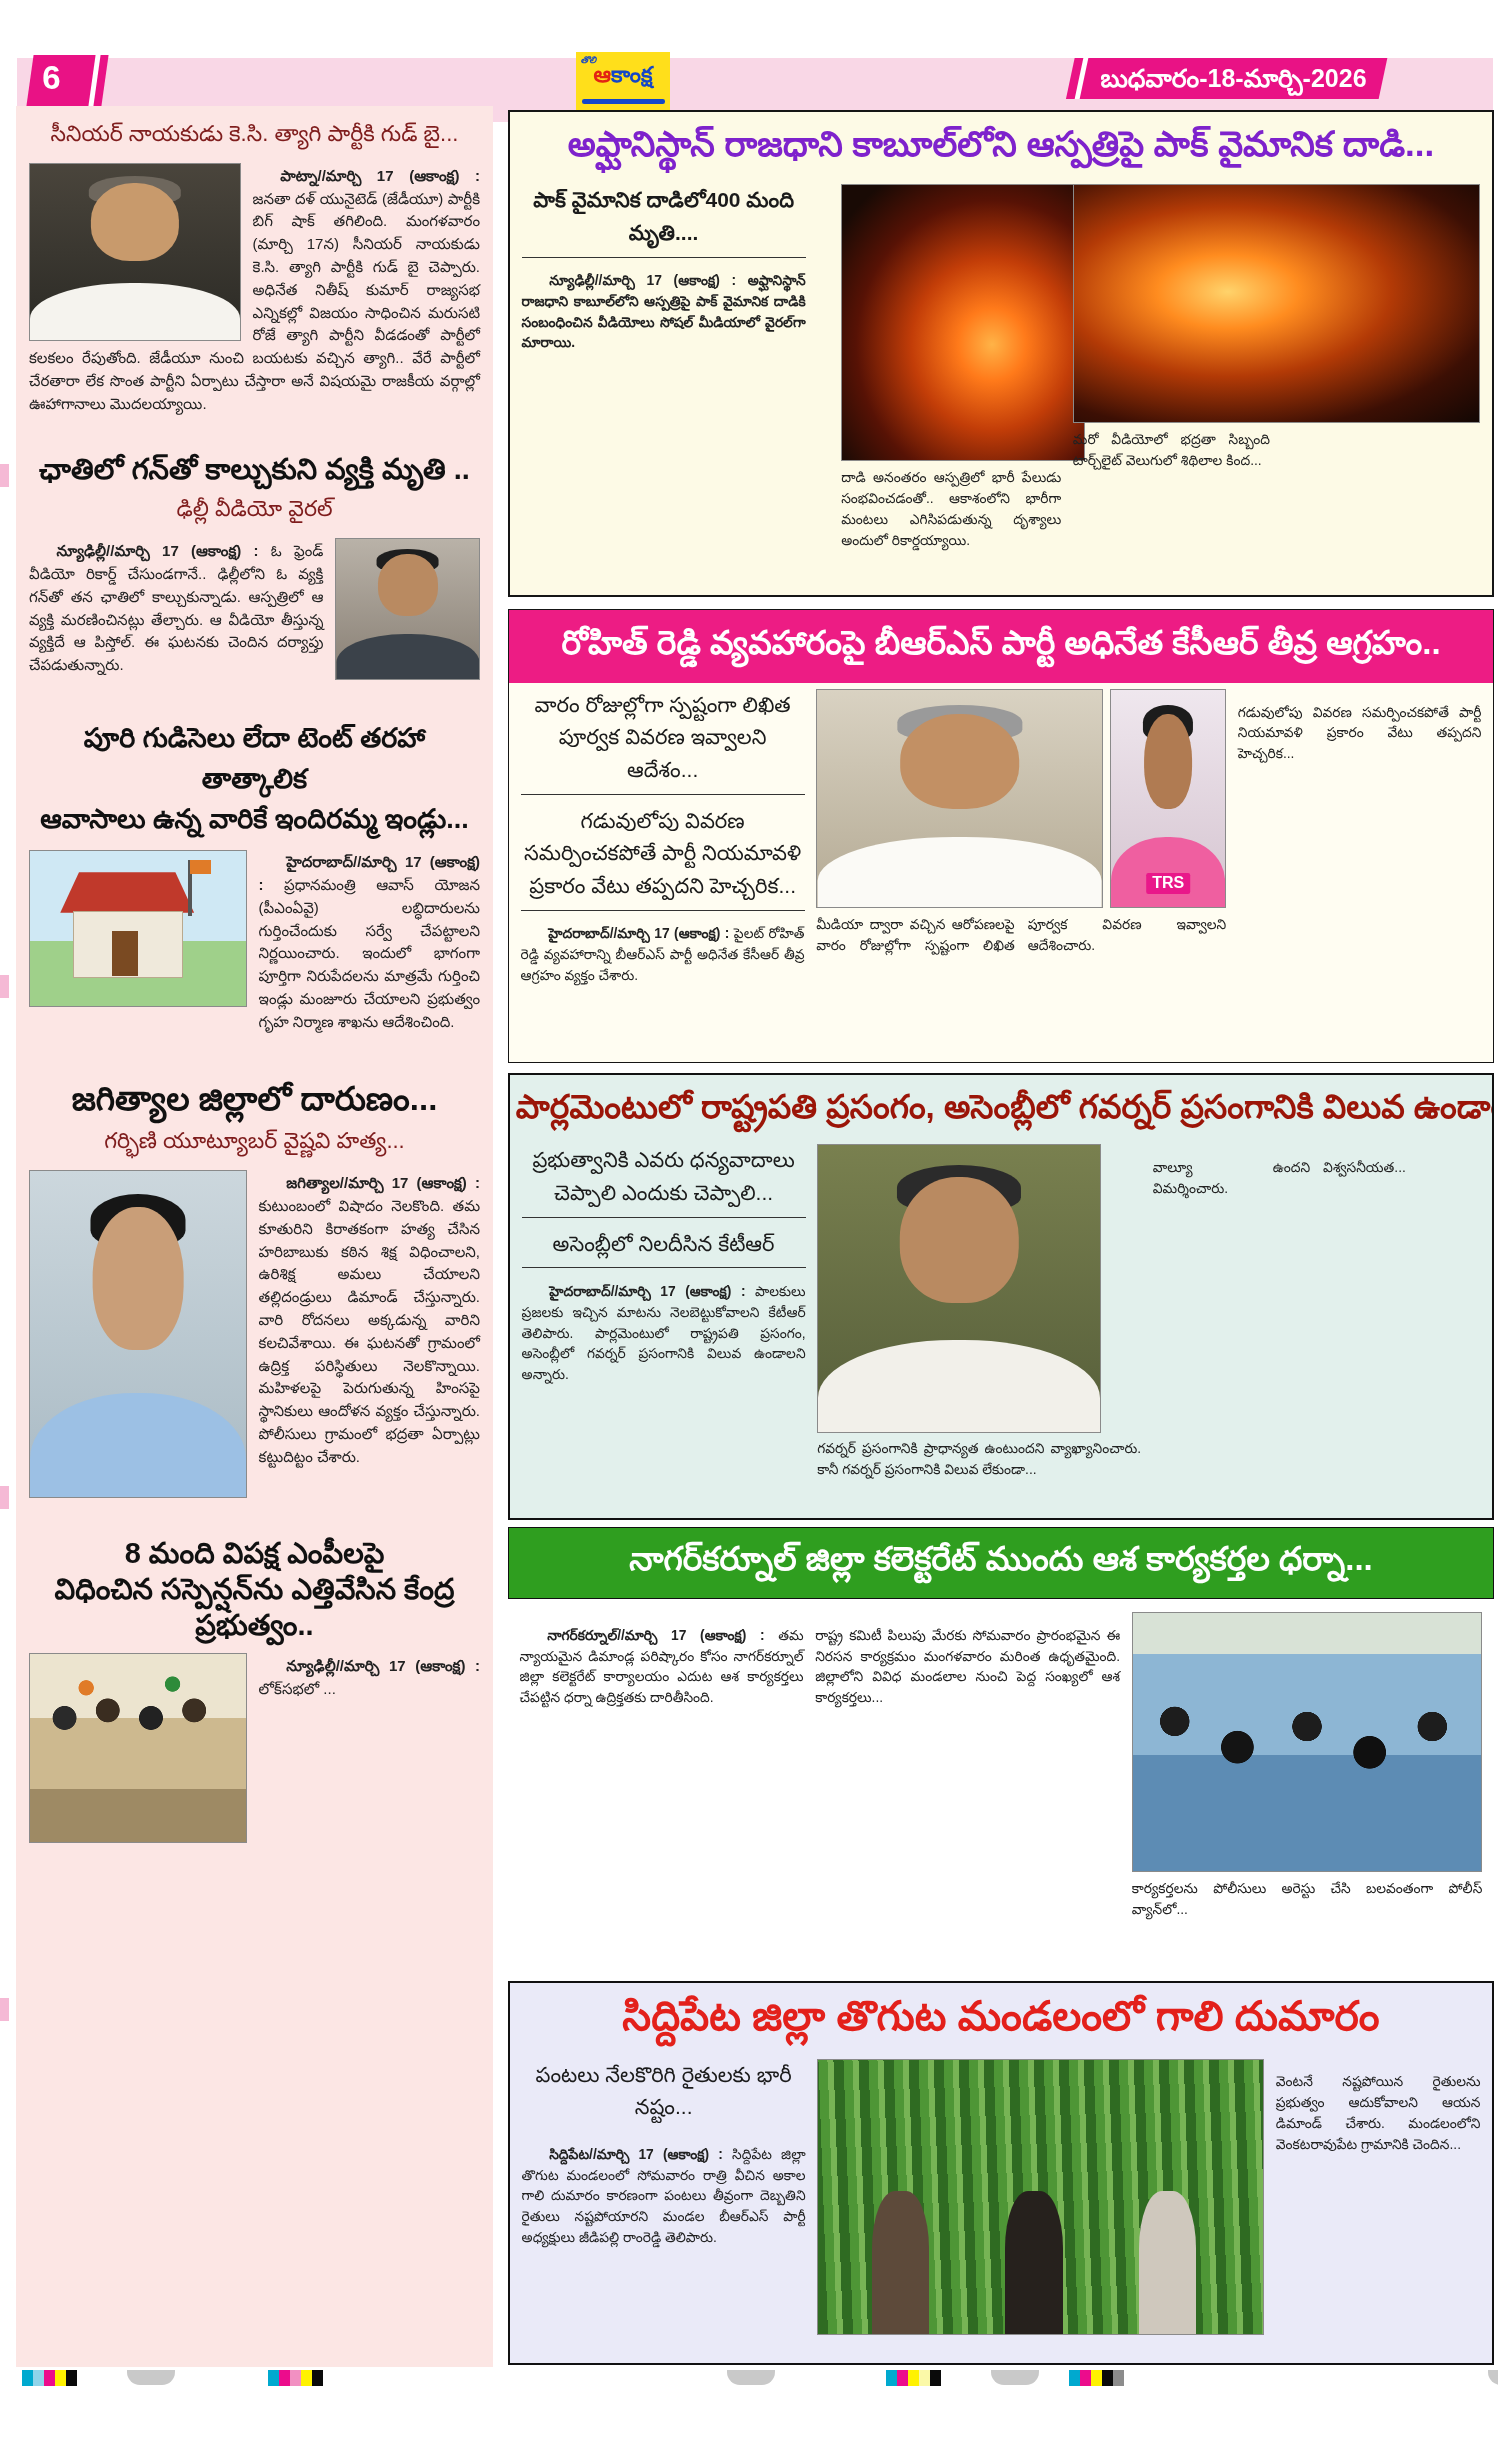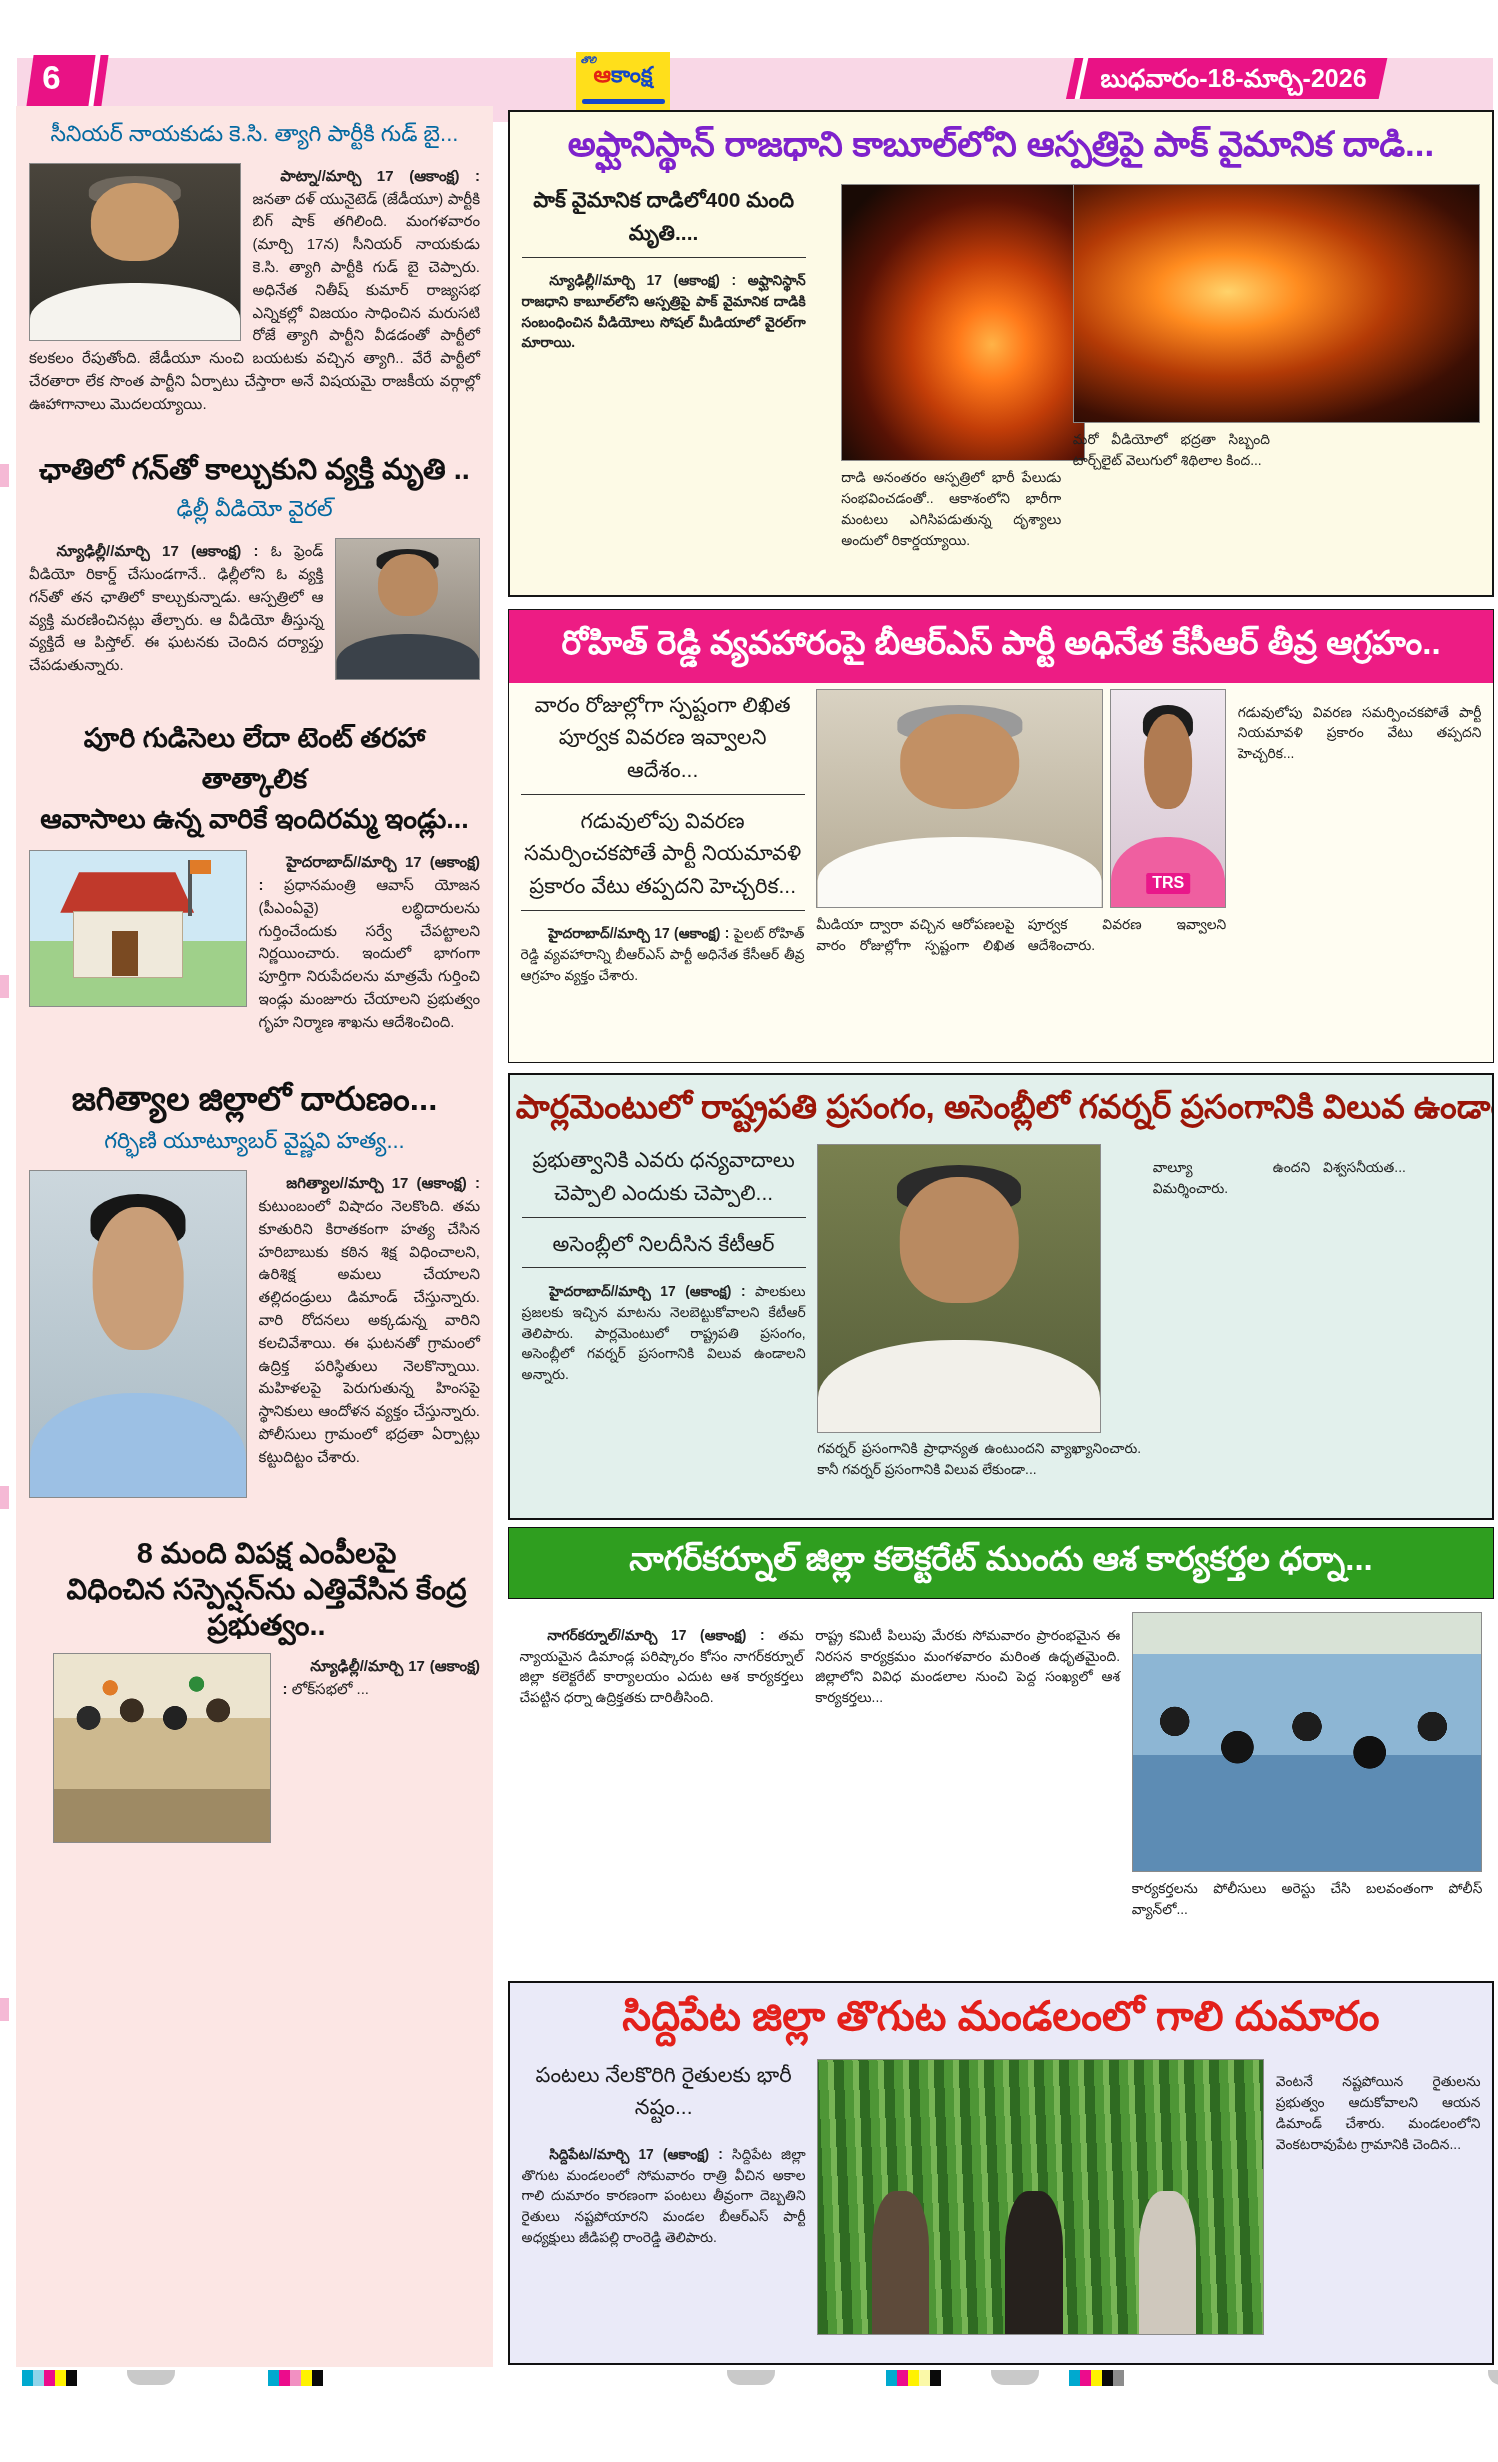--- a/index.html
+++ b/index.html
@@ -19,21 +19,21 @@
   .date-box{position:absolute;left:1079px;top:58px;width:299px;height:41px;background:var(--c-brand_magenta,#e91285);transform:skewX(-12deg);border-left:5px solid #fff;box-shadow:-8.7px 0 0 0 var(--c-brand_magenta,#e91285);}
   .date-box span{display:block;transform:skewX(12deg);color:#fff;font-size:25px;font-weight:bold;text-align:center;line-height:41px;}
 
   
   .left-panel{position:absolute;left:16px;top:106px;width:477px;height:2261px;background:var(--c-panel_pink,#fce6e4);padding:0;box-sizing:border-box;overflow:hidden;}
   .lp-article{padding:5.8px 13px 4.4px 13px;overflow:hidden;}
   .lp-headline{font-size:39px;font-weight:bold;text-align:center;color:#111;line-height:1.25;}
   .lp-headline.h40{font-size:29px;}
   .lp-headline.h46{font-size:33px;}
   .lp-headline.h38{font-size:27px;line-height:1.5;}
-  .lp-subhead{font-size:22px;text-align:center;color:#0369a1;margin:7.3px 0 10px 0;line-height:1.4;}
+  .lp-subhead{font-size:22px;text-align:center;color:#7f1d1d;margin:7.3px 0 10px 0;line-height:1.4;}
   .bodytext{font-size:15px;line-height:1.52;text-align:justify;color:#222;}
   .bodytext .dl{font-weight:bold;}
   .indent{text-indent:27.6px;}
   .photo{border:0.7px solid #8a8a8a;box-sizing:border-box;}
   .f-left{float:left;margin:2.9px 11.6px 4.4px 0;}
   .f-right{float:right;margin:2.9px 0 4.4px 11.6px;}
 
   
   .portrait{position:relative;overflow:hidden;background:linear-gradient(180deg,var(--pbg1) 0%,var(--pbg2) 100%);}
   .portrait .head{position:absolute;left:50%;top:11%;width:42%;height:44%;transform:translateX(-50%);background:var(--pskin);border-radius:48% 48% 44% 44%;}
@@ -170,21 +170,21 @@
       <div class="lp-headline h46">జగిత్యాల జిల్లాలో దారుణం...</div>
       <div class="lp-subhead">గర్భిణి యూట్యూబర్ వైష్ణవి హత్య...</div>
       <div class="photo portrait girl f-left" style="width:218px;height:328px;">
         <span class="hair"></span>
         <span class="head"></span>
         <span class="shirt"></span>
       </div>
       <p class="bodytext indent"><b class="dl">జగిత్యాల//మార్చి 17 (ఆకాంక్ష) :</b> <span>కుటుంబంలో విషాదం నెలకొంది. తమ కూతురిని కిరాతకంగా హత్య చేసిన హరిబాబుకు కఠిన శిక్ష విధించాలని, ఉరిశిక్ష అమలు చేయాలని తల్లిదండ్రులు డిమాండ్ చేస్తున్నారు. వారి రోదనలు అక్కడున్న వారిని కలచివేశాయి. ఈ ఘటనతో గ్రామంలో ఉద్రిక్త పరిస్థితులు నెలకొన్నాయి. మహిళలపై పెరుగుతున్న హింసపై స్థానికులు ఆందోళన వ్యక్తం చేస్తున్నారు. పోలీసులు గ్రామంలో భద్రతా ఏర్పాట్లు కట్టుదిట్టం చేశారు.</span></p>
     </div>
 
-    <div class="lp-article" style="margin-top:22px;margin-left:24px;">
+    <div class="lp-article" style="margin-top:22px;">
       <div class="lp-headline h40">8 మంది విపక్ష ఎంపీలపై</div>
       <div class="lp-headline h40">విధించిన సస్పెన్షన్‌ను ఎత్తివేసిన కేంద్ర ప్రభుత్వం..</div>
       <div class="photo mps-pic f-left" style="width:218px;height:190px;margin-top:10px;"></div>
       <p class="bodytext indent" style="margin-top:11.6px;"><b class="dl">న్యూఢిల్లీ//మార్చి 17 (ఆకాంక్ష) :</b> <span>లోక్‌సభలో ...</span></p>
     </div>
   </div>
 
   <div class="section sec-kabul">
     <div class="kabul-headline">అఫ్ఘానిస్థాన్ రాజధాని కాబూల్‌లోని ఆస్పత్రిపై పాక్ వైమానిక దాడి...</div>
     <div class="sec-row">

